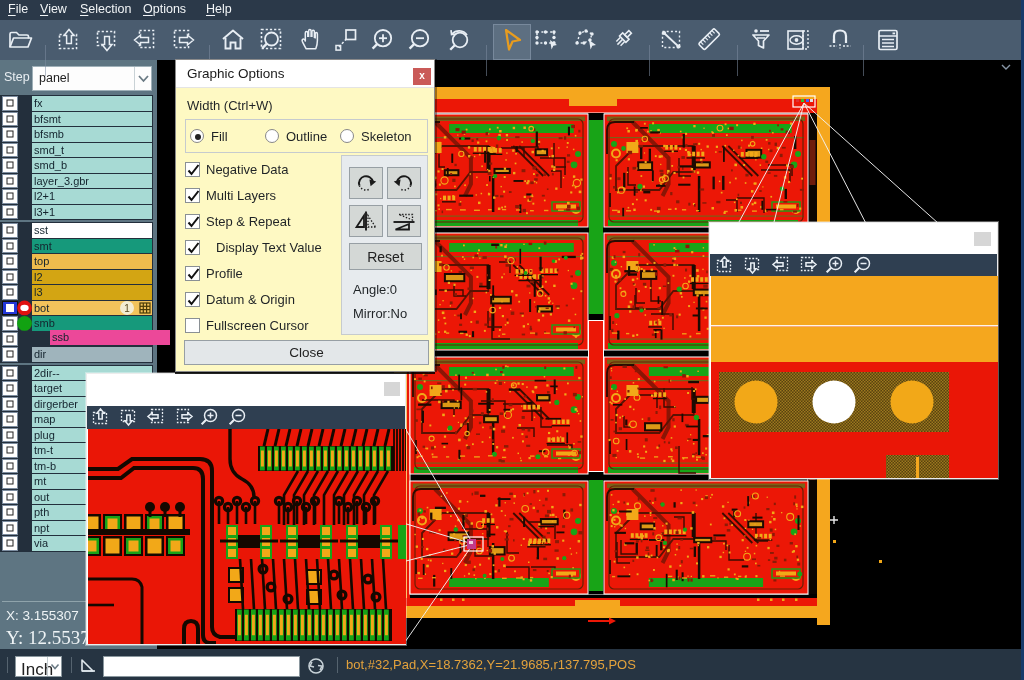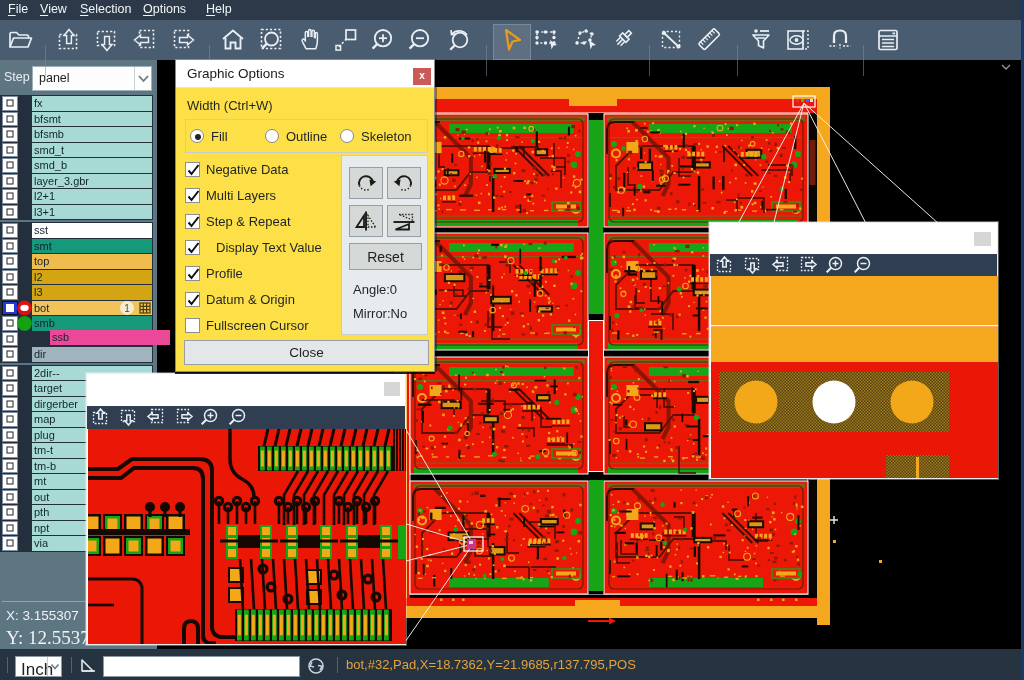--- a/index.html
+++ b/index.html
@@ -2408,21 +2408,21 @@
     </svg>
 <div style="position:absolute;left:103px;top:7px;width:197px;height:21px;background:#fff;border:1px solid #8a979e;"></div>
 <svg style="position:absolute;left:306px;top:7px;" width="20" height="20">
       <circle cx="10" cy="10" r="7" fill="none" stroke="#c8d2d8" stroke-width="1.6"></circle>
       <polyline points="6,6 4,10 8,11" fill="none" stroke="#c8d2d8" stroke-width="1.5"></polyline>
       <polyline points="14,14 16,10 12,9.4" fill="none" stroke="#c8d2d8" stroke-width="1.5"></polyline>
     </svg>
 <div style="position:absolute;left:337px;top:8px;width:1px;height:16px;background:#55636f;"></div>
 <span style="position:absolute;left:346px;top:8px;font-size:13px;color:#e3a23c;">bot,#32,Pad,X=18.7362,Y=21.9685,r137.795,POS</span>
 </div>
-<div id="dialog" style="position:absolute;left:175px;top:59px;width:260px;height:313px;background:#fde047;border:1px solid #8a8a8a;box-shadow:0 2px 0 rgba(0,0,0,.85),2px 0 0 rgba(0,0,0,.35);z-index:10;">
+<div id="dialog" style="position:absolute;left:175px;top:59px;width:260px;height:313px;background:#fef9c3;border:1px solid #8a8a8a;box-shadow:0 2px 0 rgba(0,0,0,.85),2px 0 0 rgba(0,0,0,.35);z-index:10;">
 <div style="position:absolute;left:0;top:0;width:100%;height:28px;background:#fff;border-bottom:1px solid #e4e4e4;">
       <span style="position:absolute;left:11px;top:6px;font-size:13.5px;color:#1a1a1a;">Graphic Options</span>
       <div style="position:absolute;right:3px;top:8px;width:18px;height:17px;background:#ca5a58;color:#fff;font-size:10px;text-align:center;line-height:16px;font-weight:bold;">x</div>
     </div>
 <span class="dlbl" style="left:11px;top:38px;">Width (Ctrl+W)</span>
 <div style="position:absolute;left:9px;top:59px;width:243px;height:34px;border:1px solid #c6cbce;"></div>
 <div style="position:absolute;left:14px;top:69px;width:14px;height:14px;border-radius:50%;background:#fff;border:1px solid #888;">
       <div style="position:absolute;left:3.5px;top:3.5px;width:6px;height:6px;border-radius:50%;background:#222;"></div>
     </div>
     <span class="dlbl" style="left:35px;top:69px;">Fill</span>

